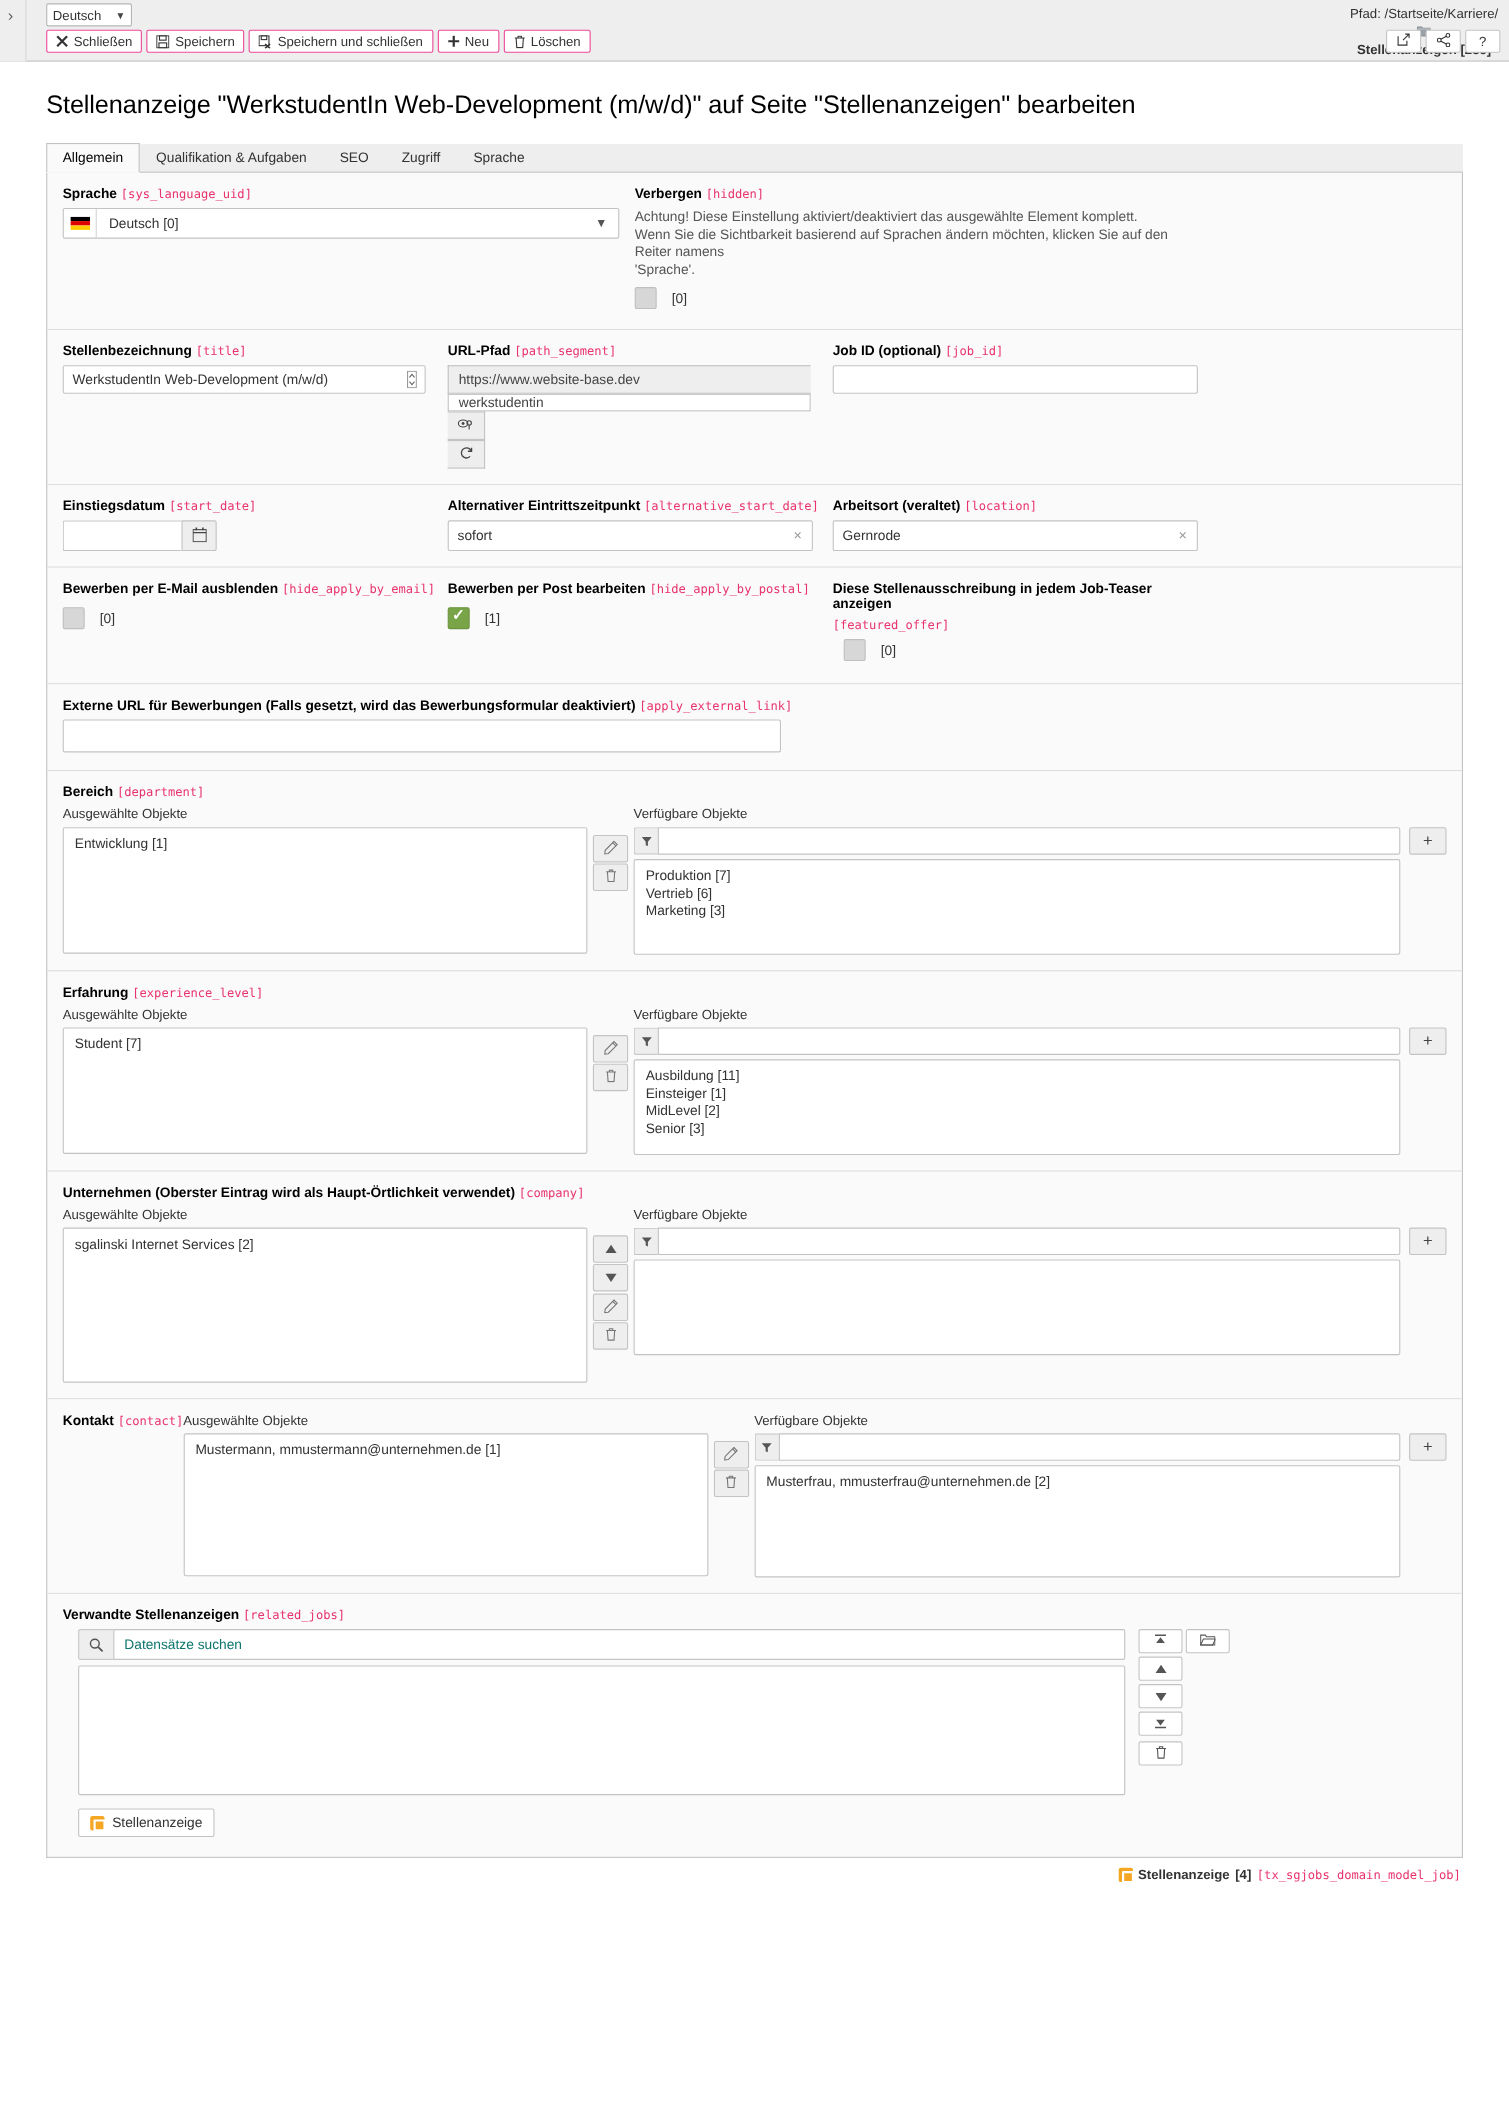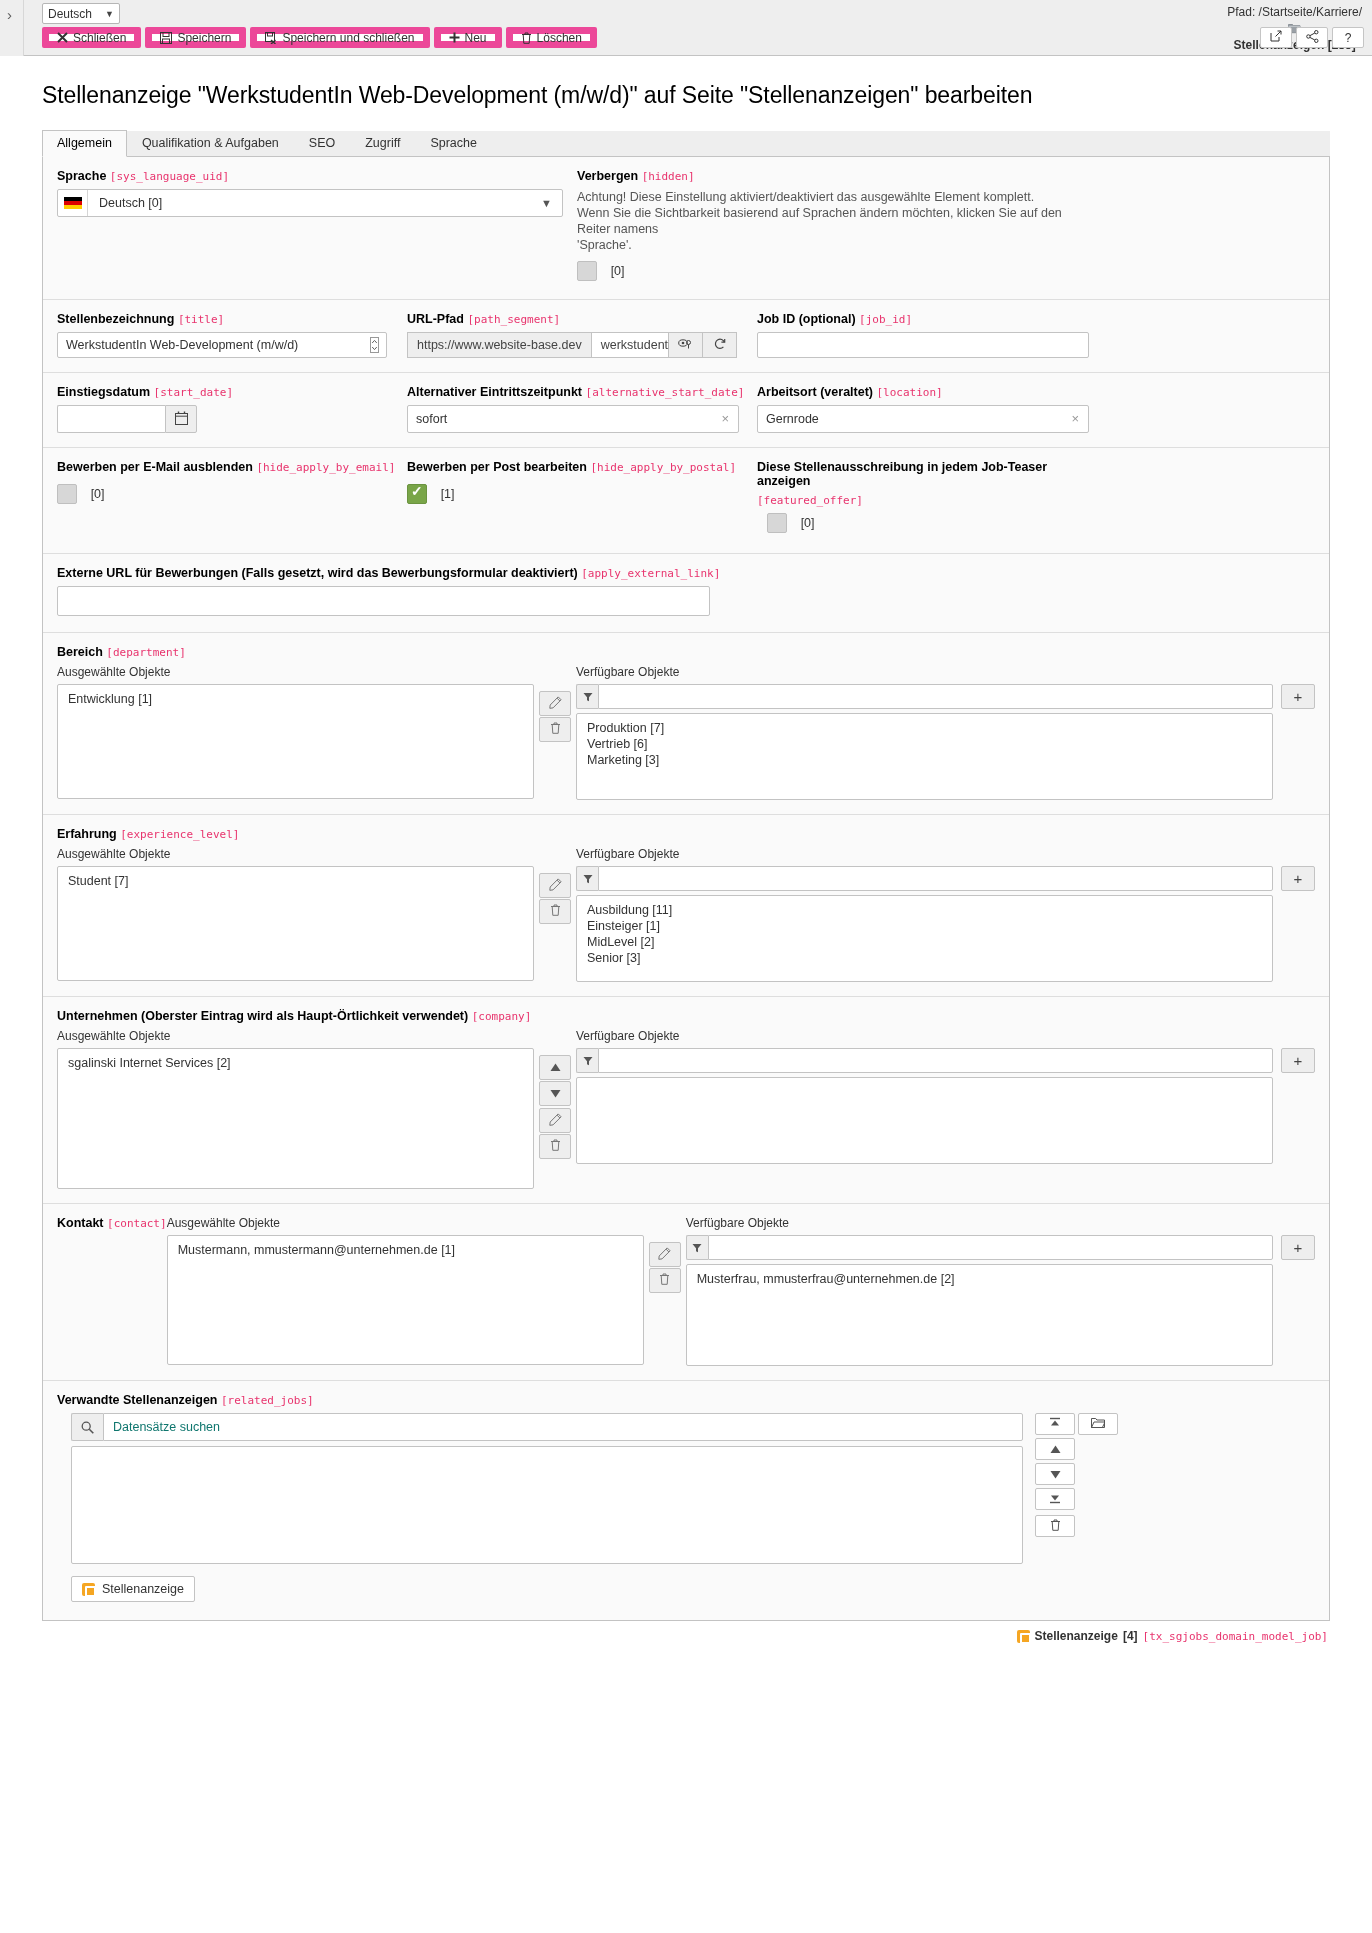--- a/index.html
+++ b/index.html
@@ -28,21 +28,21 @@
     width:78px; height:21px;
     background:#fff; border:1px solid #b6b6b6; border-radius:2px;
     font-size:12px; color:#333;
     display:flex; align-items:center; padding:0 5px; gap:6px;
     cursor:pointer;
   }
   .lang-select .chev { margin-left:auto; font-size:9px; color:#444; }
 
   .btn-row { position:absolute; left:42px; top:27px; display:flex; gap:4px; }
   .dbtn {
-    height:21px; background:#fff; border:7px solid #ec4899; border-radius:2px;
+    height:21px; background:#fff; border:1px solid #ec4899; border-radius:2px;
     display:flex; align-items:center; gap:5px;
     padding:0 8px; font-size:12px; color:#333; cursor:pointer; white-space:nowrap;
   }
   .dbtn svg { display:block; }
 
   .pathinfo {
     position:absolute; right:10px; top:5px;
     font-size:12px; color:#333;
     display:flex; align-items:center; gap:4px;flex-direction:column;
   }
@@ -136,21 +136,21 @@
   }
   .cbox.on { background:#79a548; border-color:#6b9340; position:relative; }
   .cbox.on:after {
     content:"✓"; color:#fff; font-size:14px; position:absolute; left:3px; top:-2px; font-weight:bold;
   }
   .cbval { font-size:12.5px; color:#333; margin-left:10px; vertical-align:middle; }
 
   .desc { font-size:12.5px; color:#555; line-height:16px; max-width:520px; }
 
   
-  .inputgroup { display:flex; }
+  .inputgroup { display:flex;flex-direction:column; }
   .ig-addon {
     height:26px; background:#eee; border:1px solid #c3c3c3; border-right:none;
     display:flex; align-items:center; padding:0 9px; font-size:12.5px; color:#444;
   }
   .ig-input {
     height:26px; background:#fff; border:1px solid #c3c3c3;
     display:flex; align-items:center; padding:0 9px; font-size:12.5px; color:#444;
     flex:1; min-width:0;
   }
   .ig-btn {

